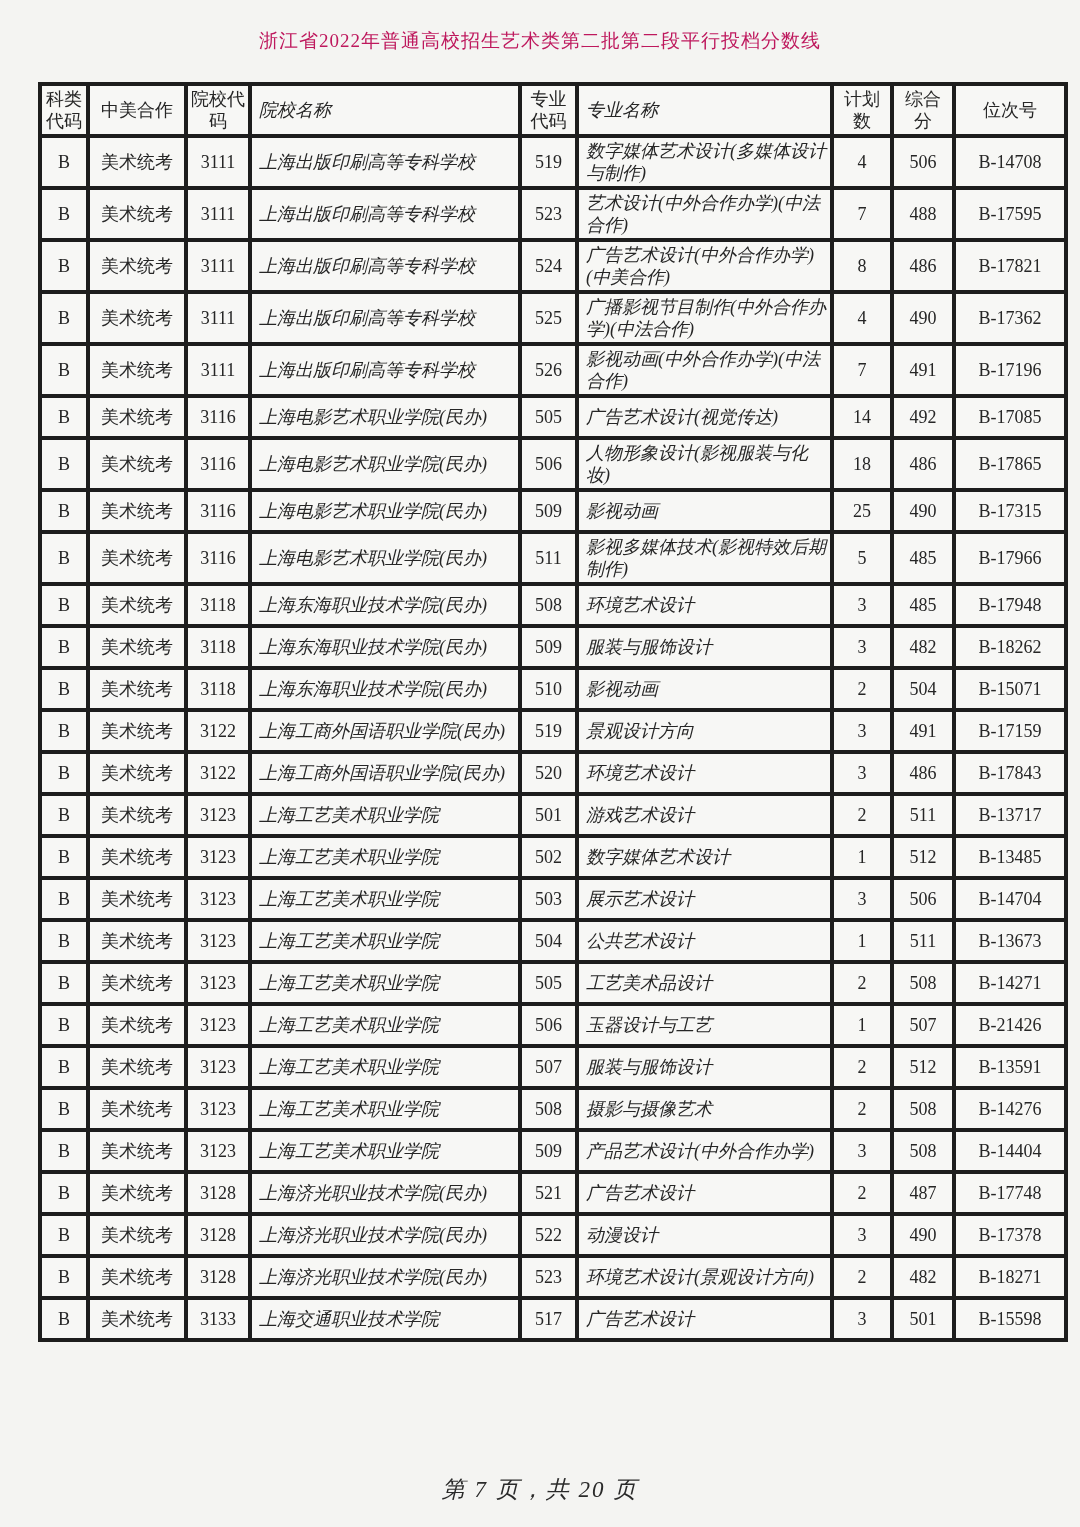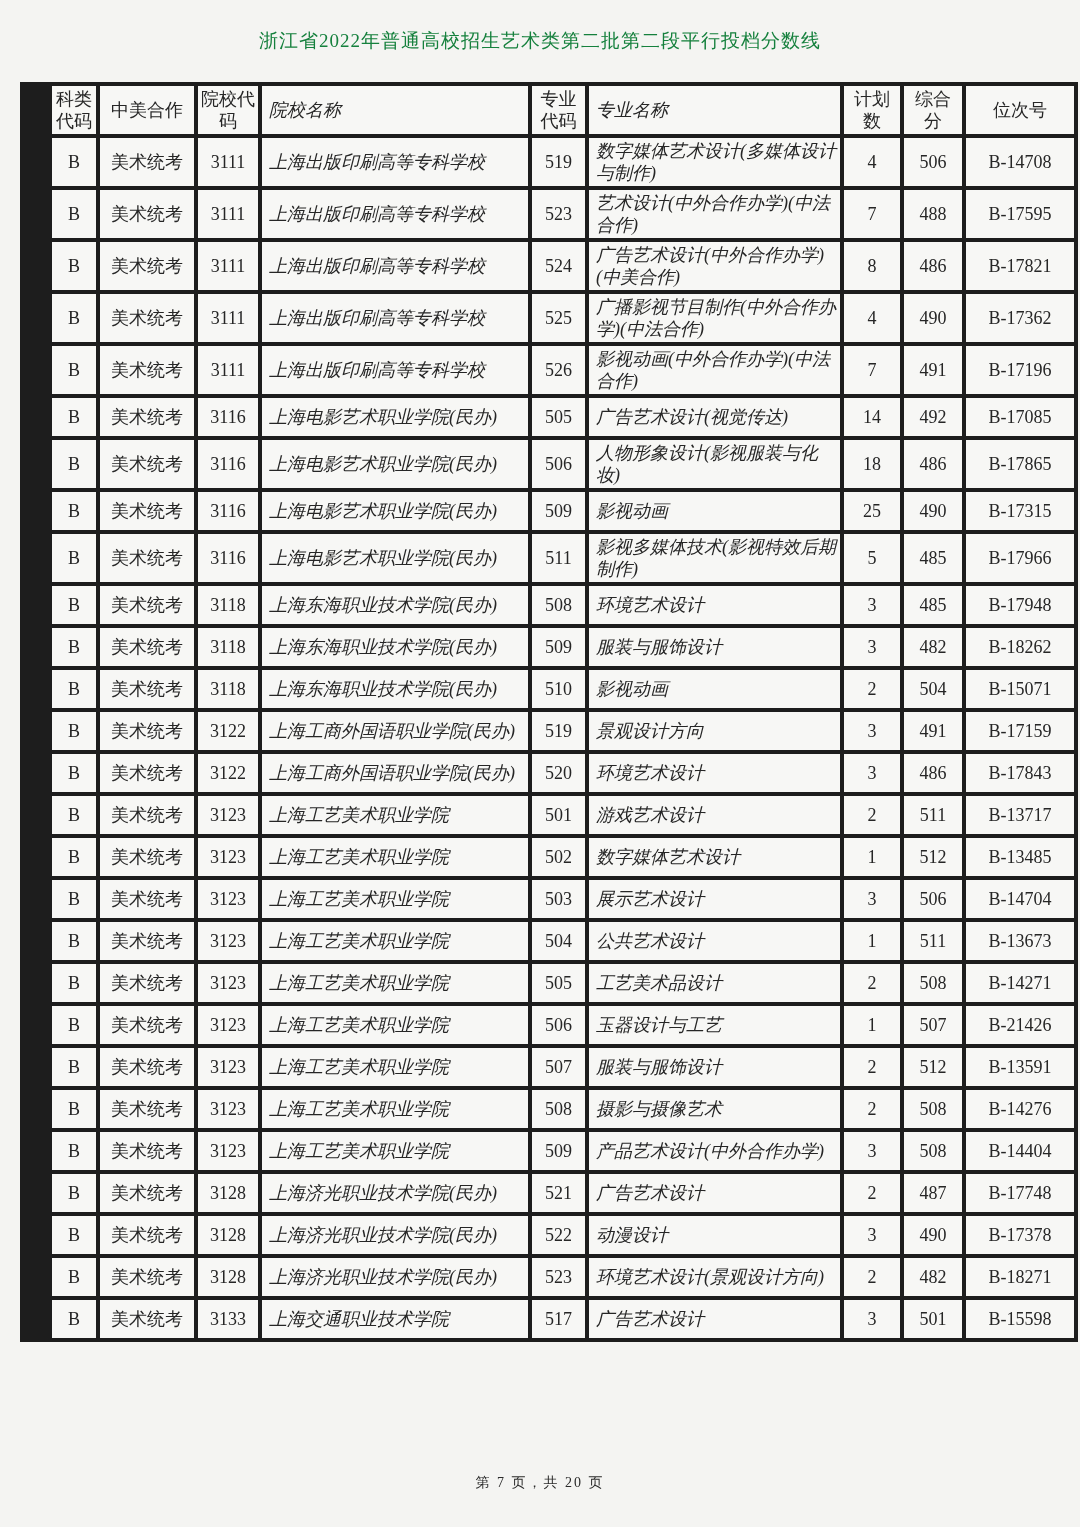--- a/index.html
+++ b/index.html
@@ -17,32 +17,31 @@
     font-family:"Liberation Serif","DejaVu Serif",serif;
     position:relative;
   }
   .page-title{
     position:absolute;
     top:28px;left:0;right:0;
     text-align:center;
     font-size:19px;
     font-weight:normal;
     letter-spacing:1px;
-    color:#15803d;
+    color:#be185d;
   }
   .score-table{
     position:absolute;
-    left:20px;top:82px;
+    left:38px;top:82px;
     width:1008px;
     table-layout:fixed;
     border-collapse:separate;
     border-spacing:2px;
     background:var(--line);
     border:1px solid var(--line);
-    padding-left:28px;
   }
   .score-table th,.score-table td{
     background:var(--cell-bg);
     border:1px solid var(--line);
     font-size:18px;
     font-weight:normal;
     text-align:center;
     vertical-align:middle;
     line-height:22px;
     padding:2px 3px;
@@ -52,23 +51,24 @@
   .score-table td{height:40px;}
   .score-table th.al,.score-table td.al{
     text-align:left;
     padding-left:7px;
     font-style:italic;
   }
   .page-footer{
     position:absolute;
     top:1474px;left:0;right:0;
     text-align:center;
-    font-size:14px;
+    font-size:23px;
     letter-spacing:2px;
     color:#2a2a2a;
+    font-style:italic;
   }
 </style>
 </head>
 <body>
 
 <h1 class="page-title">浙江省2022年普通高校招生艺术类第二批第二段平行投档分数线</h1>
 
 <table class="score-table">
   <colgroup>
     <col style="width:46px">

